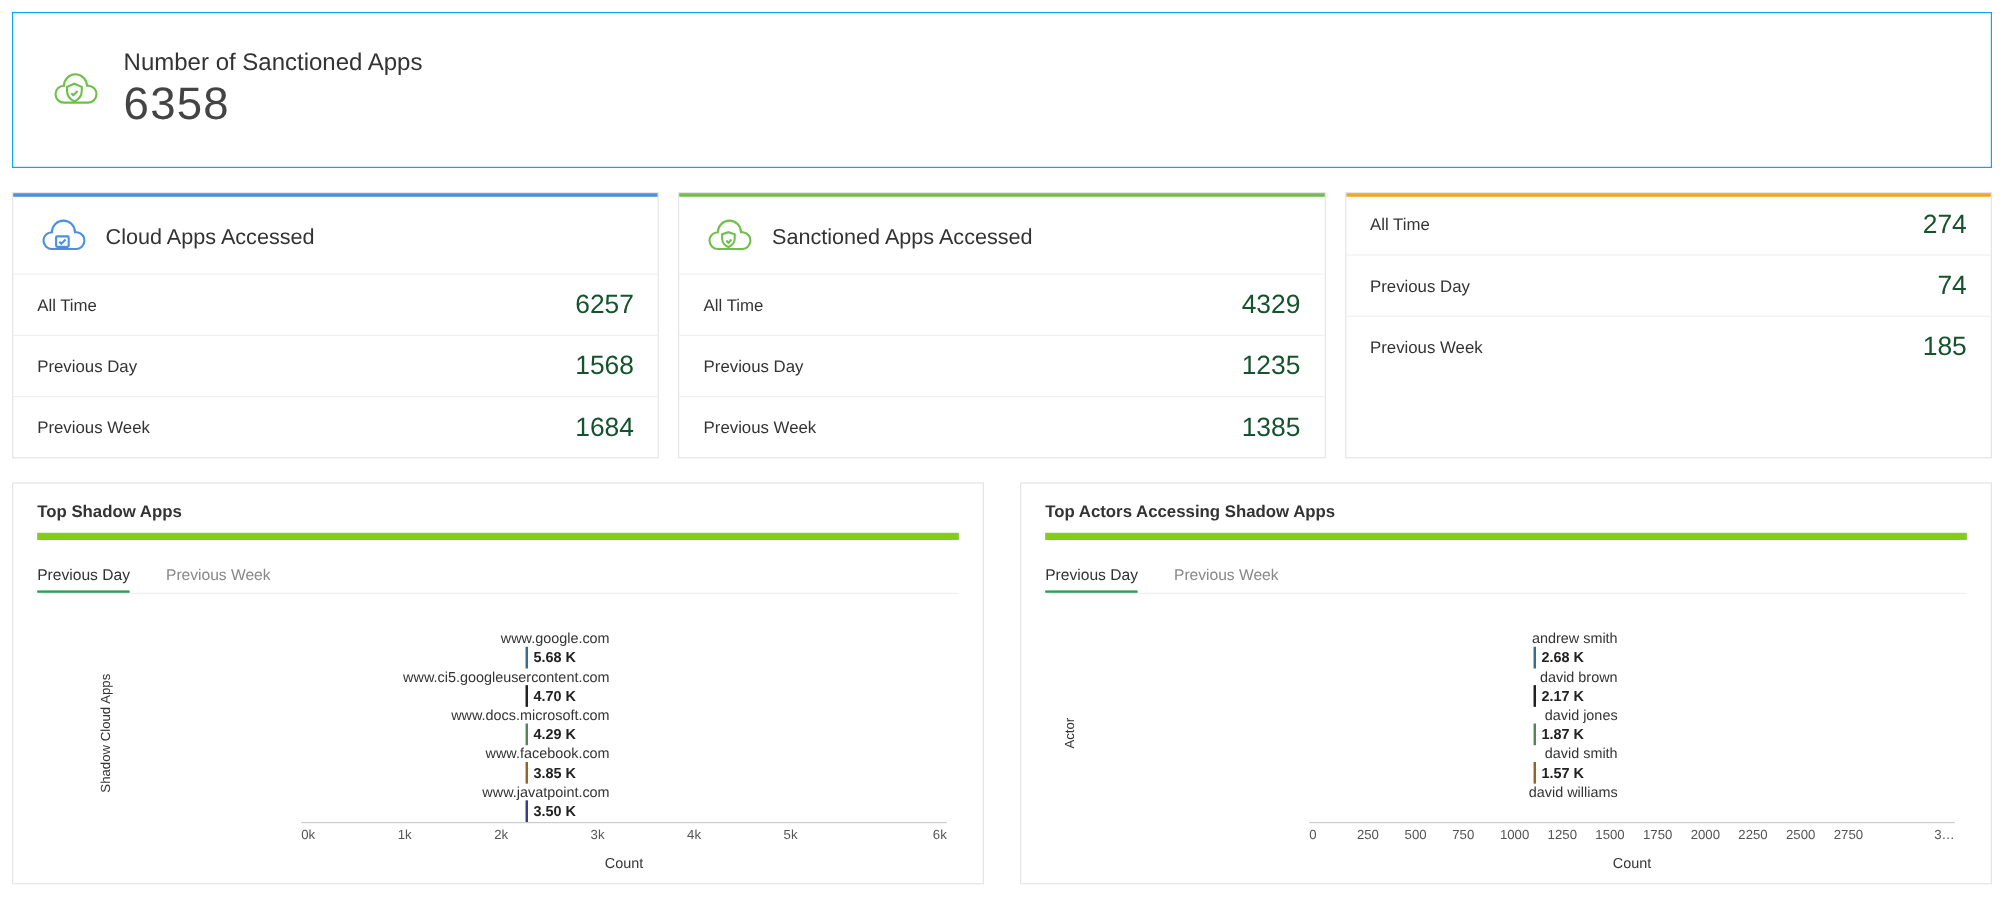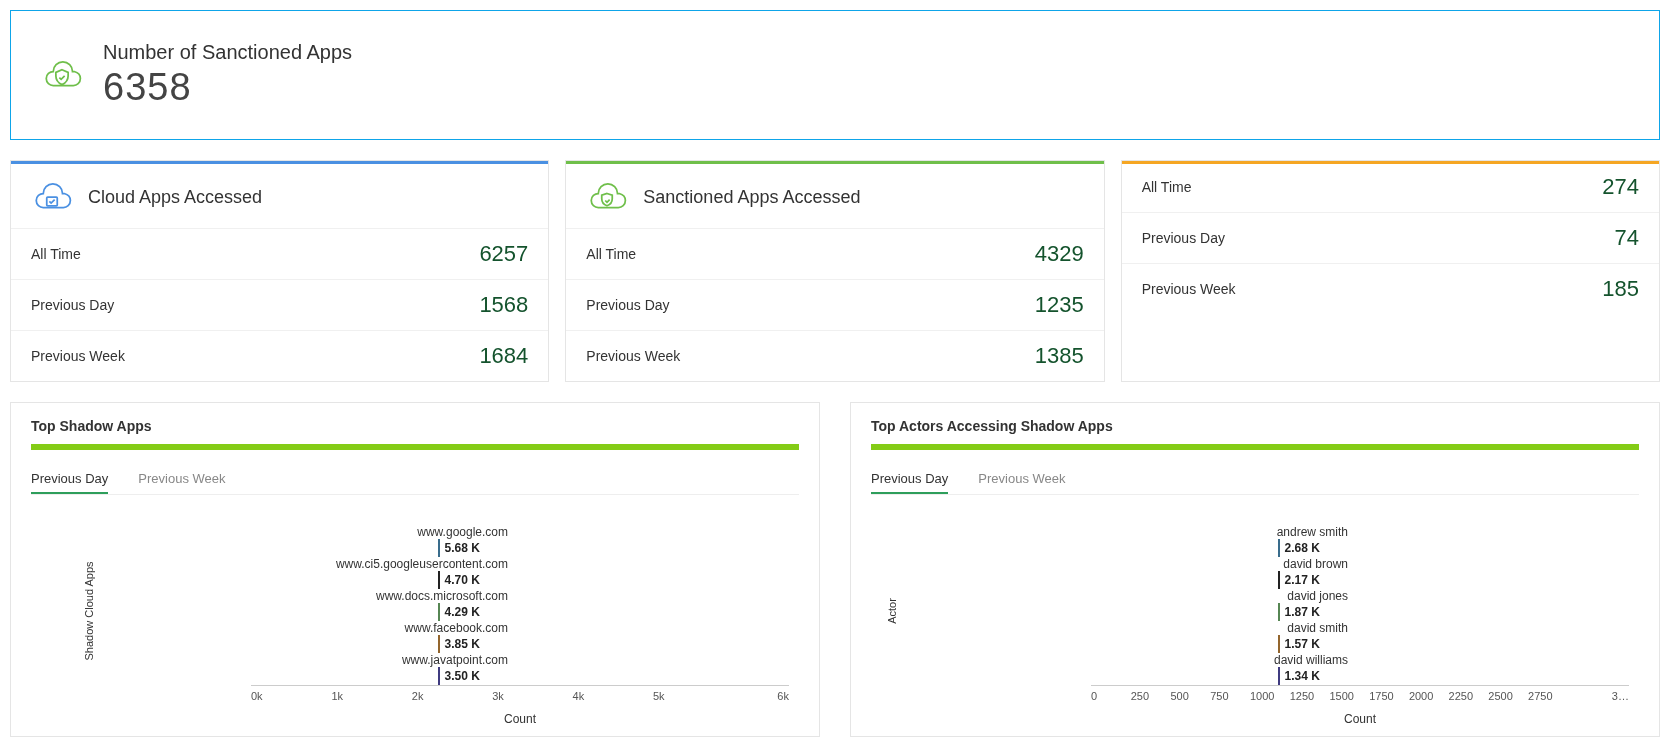--- a/index.html
+++ b/index.html
@@ -366,25 +366,20 @@
         <div class="bar-row">
           <div class="bar-cat">david smith</div>
           <div class="bar-track">
             <div class="bar" style="width:52.33333333333333%;background:#f6a94b;">
               <span class="lbl">1.57 K</span>
             </div>
           </div>
         </div>
         <div class="bar-row">
           <div class="bar-cat">david williams</div>
-          <div class="bar-track">
-            <div class="bar" style="width:44.666666666666664%;background:#6a63d6;">
-              <span class="lbl">1.34 K</span>
-            </div>
-          </div>
         </div>
         <div class="axis">
           <span>0</span>
           <span>250</span>
           <span>500</span>
           <span>750</span>
           <span>1000</span>
           <span>1250</span>
           <span>1500</span>
           <span>1750</span>

